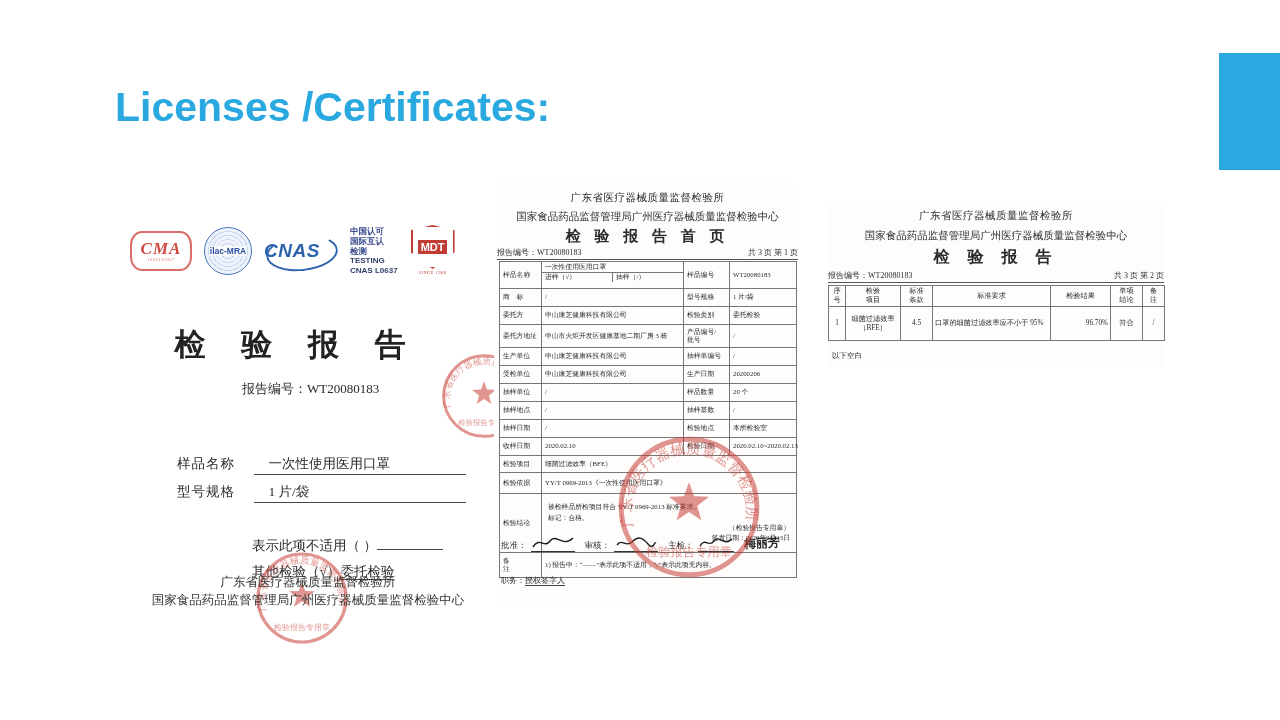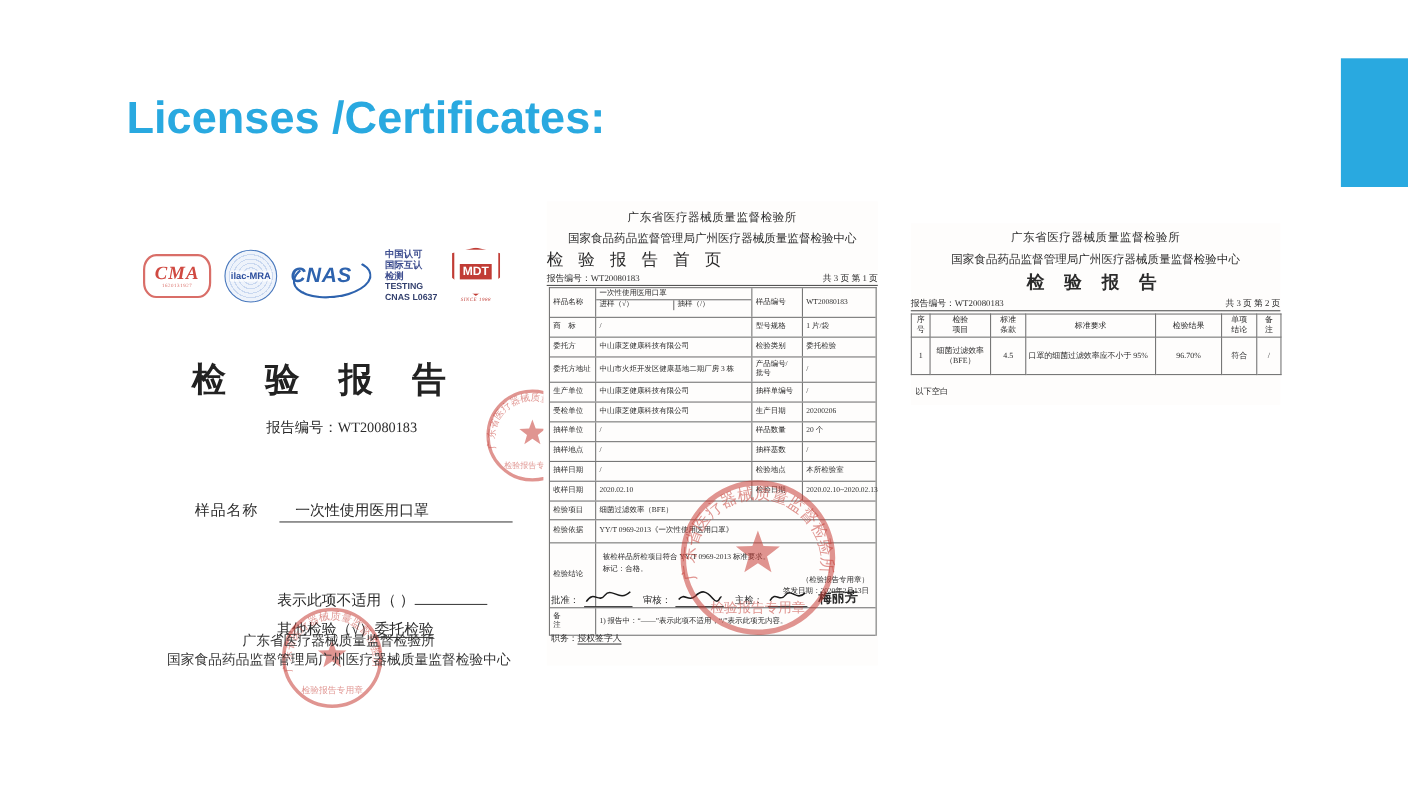--- a/index.html
+++ b/index.html
@@ -55,21 +55,21 @@
   .tail-line{display:inline-block;width:66px;border-bottom:1px solid #444;height:12px;}
   .indent{left:130px;}
   .d1-footer{position:absolute;width:372px;text-align:center;font-size:12.5px;color:#333;z-index:2;}
   .d1-stamp-side{right:-34px;top:140px;width:88px;height:88px;}
   .d1-stamp-bottom{left:132px;top:338px;width:96px;height:96px;z-index:1;}
 
   
   .doc2{left:497px;top:183px;width:301px;height:422px;background:#fefdfc;}
   .doc2 .hdr1,.doc3 .hdr1{position:absolute;width:100%;text-align:center;font-size:10.5px;letter-spacing:.5px;}
   .doc2 .hdr2,.doc3 .hdr2{position:absolute;width:100%;text-align:center;font-size:10.5px;}
-  .doc2 .d-title{position:absolute;width:100%;text-align:left;font-weight:400;font-size:15px;letter-spacing:5px;}
+  .doc2 .d-title{position:absolute;width:100%;text-align:center;font-weight:700;font-size:15px;letter-spacing:5px;}
   .meta{position:absolute;width:100%;display:flex;justify-content:space-between;font-size:8px;
         border-bottom:1px solid #555;padding-bottom:1px;box-sizing:border-box;}
   .t2{position:absolute;left:2px;top:78px;width:296px;border:1px solid #777;border-bottom:none;
       font-size:6.8px;line-height:1.25;}
   .t2row{display:grid;grid-template-columns:42px 1fr 46px 66px;border-bottom:1px solid #777;min-height:17px;}
   .t2row.wide{grid-template-columns:42px 1fr;}
   .t2 .c{padding:1px 3px;border-right:1px solid #777;display:flex;align-items:center;}
   .t2 .c:last-child{border-right:none;}
   .t2 .lab{justify-content:flex-start;}
   .r0v{display:flex;flex-direction:column;border-right:1px solid #777;}
@@ -140,20 +140,24 @@
     </div>
 
     <div class="d1-title">检  验  报  告</div>
     <div class="d1-repno">
       <span>报告编号：</span><span>WT20080183</span>
     </div>
 
     <div class="f-row" style="top:243px">
       <span class="f-label">样品名称</span>
       <span class="val u">一次性使用医用口罩</span>
+    </div>
+    <div class="f-row" style="top:271px">
+      <span class="f-label">型号规格</span>
+      <span class="val u">1 片/袋</span>
     </div>
     <div class="f-row indent" style="top:325px">
       <span>表示此项不适用（ ）</span><span class="tail-line"></span>
     </div>
     <div class="f-row indent" style="top:351px">
       <span>其他检验（√）</span><span class="u">委托检验</span>
     </div>
 
     <div class="d1-footer" style="top:362px">广东省医疗器械质量监督检验所</div>
     <div class="d1-footer" style="top:380px">国家食品药品监督管理局广州医疗器械质量监督检验中心</div>
@@ -352,21 +356,21 @@
 结论</th>
         <th class="pre">备
 注</th>
       </tr>
       <tr style="height:34px">
         <td>1</td>
         <td class="pre">细菌过滤效率
 （BFE）</td>
         <td>4.5</td>
         <td style="text-align:left">口罩的细菌过滤效率应不小于 95%</td>
-        <td style="text-align:center">96.70%</td>
+        <td style="text-align:right">96.70%</td>
         <td>符合</td>
         <td>/</td>
       </tr>
     </tbody>
       </table>
     <div class="below-blank">以下空白</div>
   </section>
 
 </div>
 

